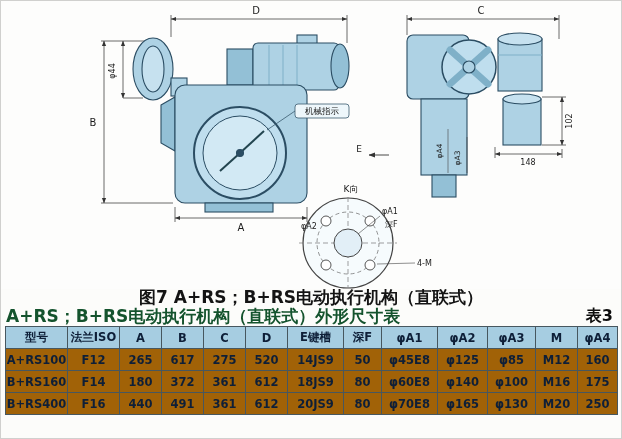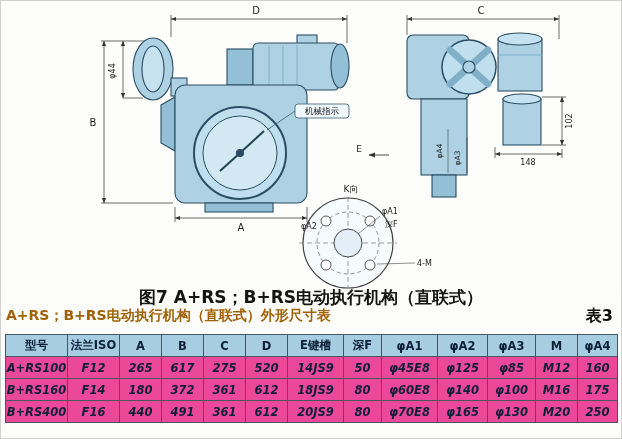--- a/index.html
+++ b/index.html
@@ -3,26 +3,26 @@
 <meta charset="utf-8">
 <style>
   html,body{margin:0;padding:0;}
   body{width:622px;height:439px;background:#e9e9e7;font-family:"DejaVu Sans","Liberation Sans",sans-serif;}
   .page{width:622px;height:439px;background:#fcfcfa;border:1px solid #d0d0ce;box-sizing:border-box;overflow:hidden;}
   .drawing-area{width:620px;height:288px;position:relative;background:#fdfdfc;}
   svg{display:block;}
   svg text{fill:#1b1b1b;font-family:"DejaVu Sans","Liberation Sans",sans-serif;}
   .figure-caption{height:17px;line-height:17px;text-align:center;font-size:17px;font-weight:bold;color:#141414;}
   .table-title-row{height:20px;display:flex;align-items:center;justify-content:space-between;padding:0 8px 0 5px;}
-  .table-title{font-size:14px;font-weight:bold;color:#a16207;text-align:right;}
+  .table-title{font-size:17px;font-weight:bold;color:#14532d;text-align:right;}
   .table-no{font-size:16px;font-weight:bold;color:#0d0d0d;}
-  table.dim-table{width:612px;margin:8px 4px;border-collapse:collapse;table-layout:fixed;}
+  table.dim-table{width:612px;margin:0 4px;border-collapse:collapse;table-layout:fixed;}
   .dim-table th,.dim-table td{border:1px solid #47575f;height:21px;text-align:center;font-size:11.5px;font-weight:bold;color:#0e1f38;padding:0;white-space:nowrap;overflow:hidden;}
   .dim-table th{background:#a6cde1;}
-  .dim-table td{background:#ec4899;font-style:italic;}
+  .dim-table td{background:#a16207;}
 </style>
 </head>
 <body>
 
 <div class="page">
 
   <div class="drawing-area">
     <svg width="620" height="288" viewBox="0 0 620 288">
       <defs>
         <marker id="arr" viewBox="0 0 10 10" refX="9.5" refY="5" markerWidth="7" markerHeight="7" orient="auto-start-reverse">

